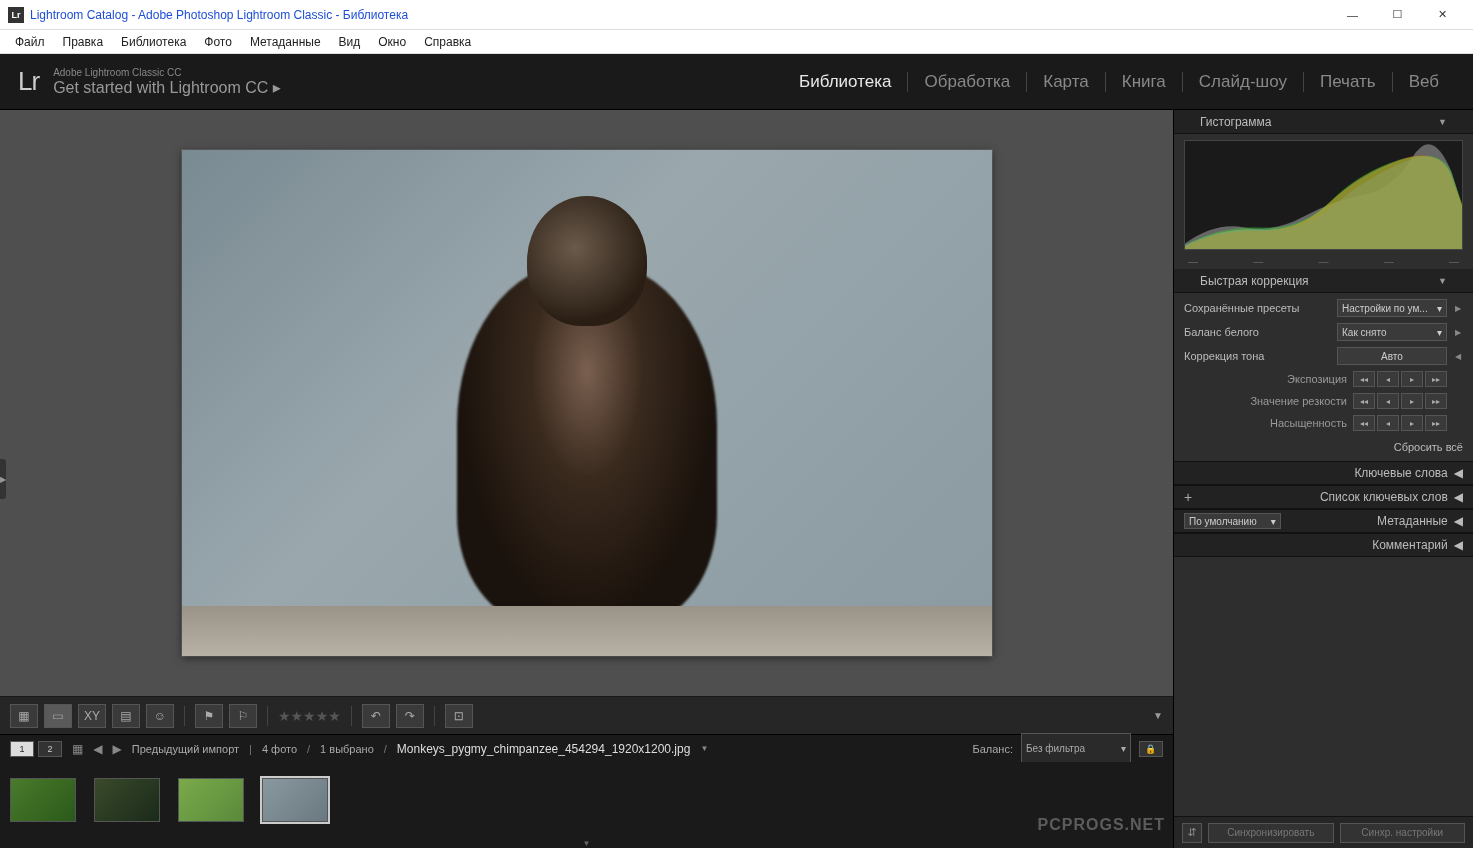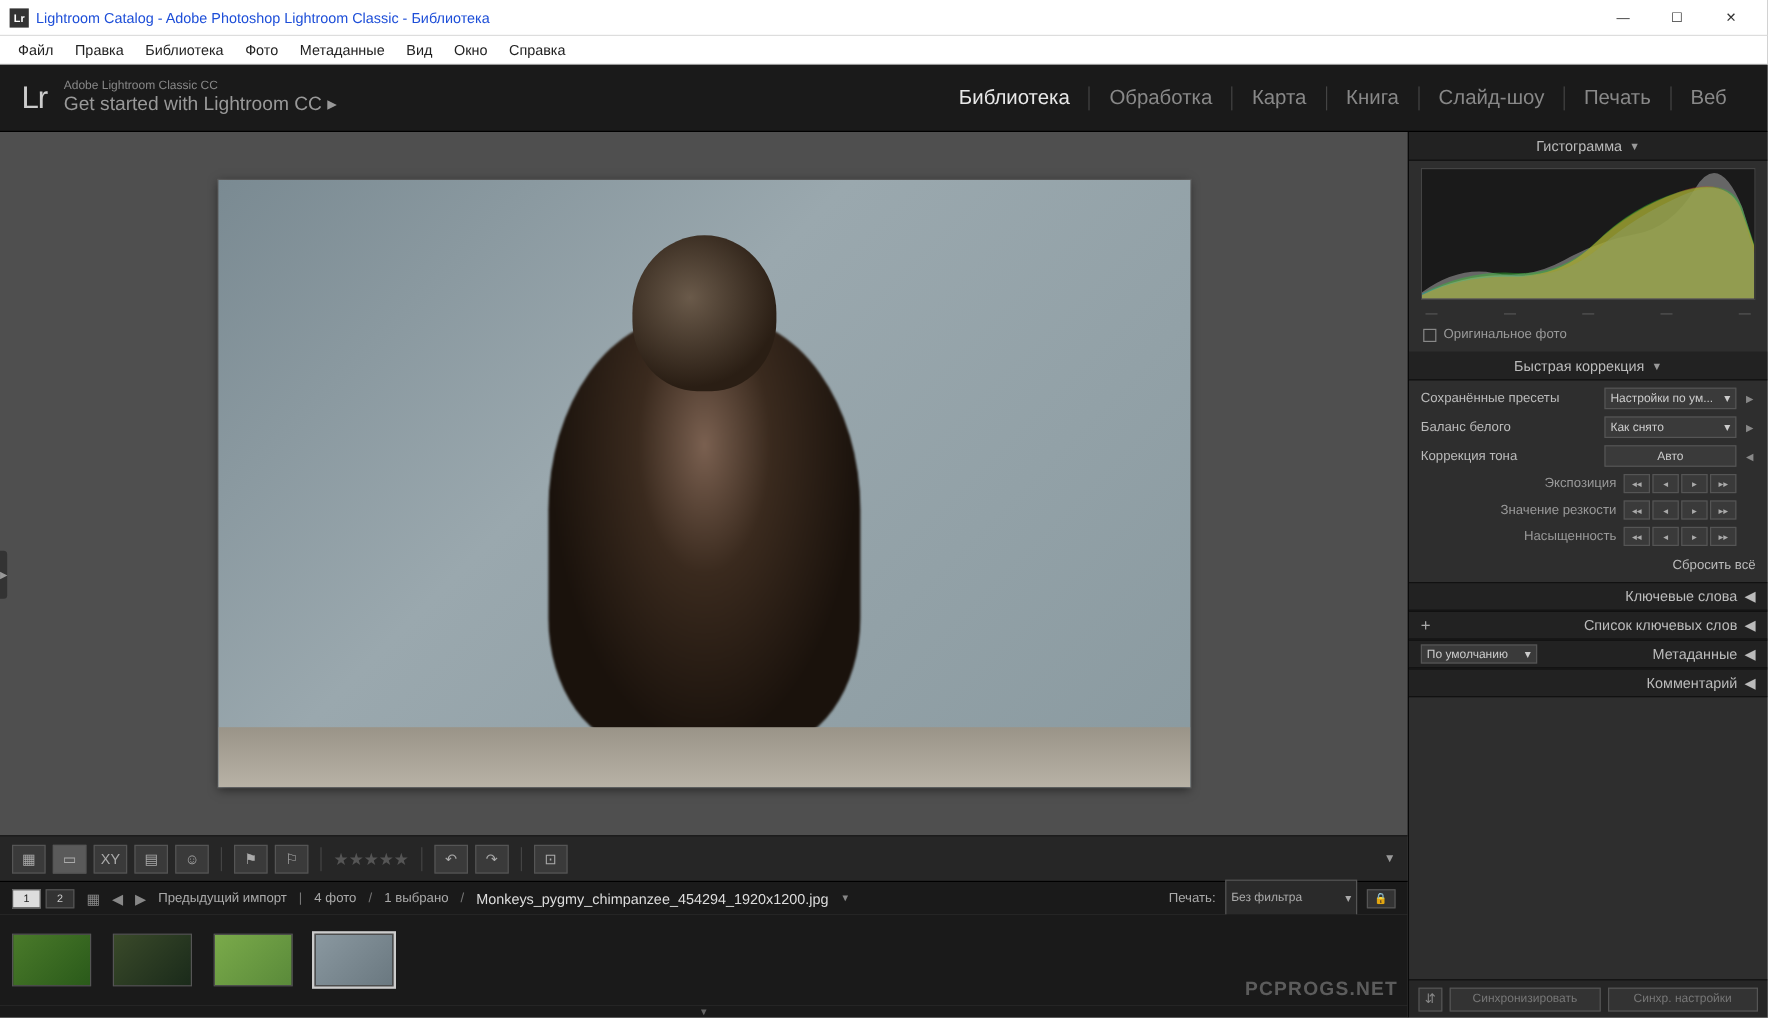--- a/index.html
+++ b/index.html
@@ -65,21 +65,21 @@
 .thumb.sel { outline:2px solid #ccc; background:#6a7a8a; }
 .thumb:nth-child(1){ background:linear-gradient(135deg,#4a7a2a,#2a5a1a); }
 .thumb:nth-child(2){ background:linear-gradient(135deg,#3a4a2a,#1a2a1a); }
 .thumb:nth-child(3){ background:linear-gradient(135deg,#7aaa4a,#5a8a3a); }
 .thumb:nth-child(4){ background:linear-gradient(135deg,#8a98a0,#6a7880); }
 .watermark { position:absolute; right:8px; bottom:4px; color:#888; font-size:16px; font-weight:bold; letter-spacing:1px; opacity:.6; }
 .fsfoot { height:10px; background:#1a1a1a; display:flex; justify-content:center; align-items:center; color:#666; font-size:8px; }
 
 
 .rpanel { width:300px; background:#2e2e2e; display:flex; flex-direction:column; border-left:1px solid #000; overflow:hidden; }
-.phdr { height:24px; background:#222; color:#bbb; font-size:12px; display:flex; align-items:center; justify-content:center; padding:0 26px; gap:6px; border-bottom:1px solid #111; }
+.phdr { height:24px; background:#222; color:#bbb; font-size:12px; display:flex; align-items:center; justify-content:space-between; padding:0 26px; gap:6px; border-bottom:1px solid #111; }
 .phdr .tri { font-size:9px; color:#999; }
 .histogram { height:110px; margin:6px 10px 4px; background:#1a1a1a; border:1px solid #444; position:relative; overflow:hidden; }
 .histogram svg { width:100%; height:100%; }
 .histunder { display:flex; justify-content:space-between; padding:2px 14px; color:#666; font-size:10px; }
 .origrow { display:flex; align-items:center; gap:6px; padding:4px 12px 8px; color:#999; font-size:11px; }
 .origrow .cb { width:11px; height:11px; border:1px solid #888; }
 
 .panelbody { padding:6px 10px; display:flex; flex-direction:column; gap:6px; font-size:11px; color:#bbb; }
 .prow { display:flex; align-items:center; gap:6px; }
 .prow .lbl { flex:1; text-align:left; font-size:11px; }
@@ -179,21 +179,21 @@
         <div class="navico">▶</div>
         <div>Предыдущий импорт</div>
         <div style="color:#777;">|</div>
         <div>4 фото</div>
         <div style="color:#777;">/</div>
         <div>1 выбрано</div>
         <div style="color:#777;">/</div>
         <div class="path">Monkeys_pygmy_chimpanzee_454294_1920x1200.jpg</div>
         <span style="color:#888;font-size:8px;">▼</span>
         <div class="right">
-          <span>Печать:</span>
+          <span>Баланс:</span>
           <div class="sel" style="width:110px;height:18px;background:#2a2a2a;border:1px solid #555;color:#aaa;font-size:10px;padding:15px 4px;display:flex;align-items:center;justify-content:space-between;">
               <span>Без фильтра</span>
               <span>▾</span>
             </div>
           <div class="segbtn">🔒</div>
         </div>
       </div>
 
       <div class="filmstrip">
         <div class="thumb"></div>
@@ -219,24 +219,20 @@
           <path d="M0,97 Q36,80 76,82 T146,57 T216,18 T268,29 L280,59 L280,100 L0,100 Z" fill="#dd3" opacity=".3"></path>
         </svg>
       </div>
       <div class="histunder">
           <span>—</span>
           <span>—</span>
           <span>—</span>
           <span>—</span>
           <span>—</span>
         </div>
-      <div class="origrow">
-        <div class="cb"></div>
-        <span>Оригинальное фото</span>
-      </div>
 
       <div class="phdr">
           <span>Быстрая коррекция</span>
           <span class="tri">▼</span>
         </div>
       <div class="panelbody">
         <div class="prow">
           <span class="lbl">Сохранённые пресеты</span>
           <div class="sel">
               <span>Настройки по ум...</span>

